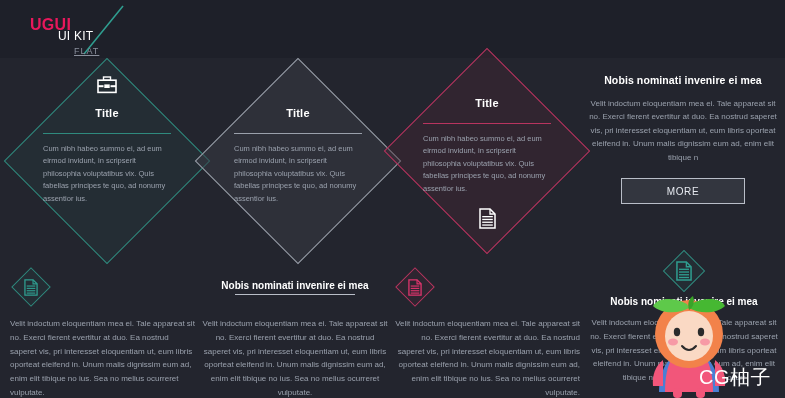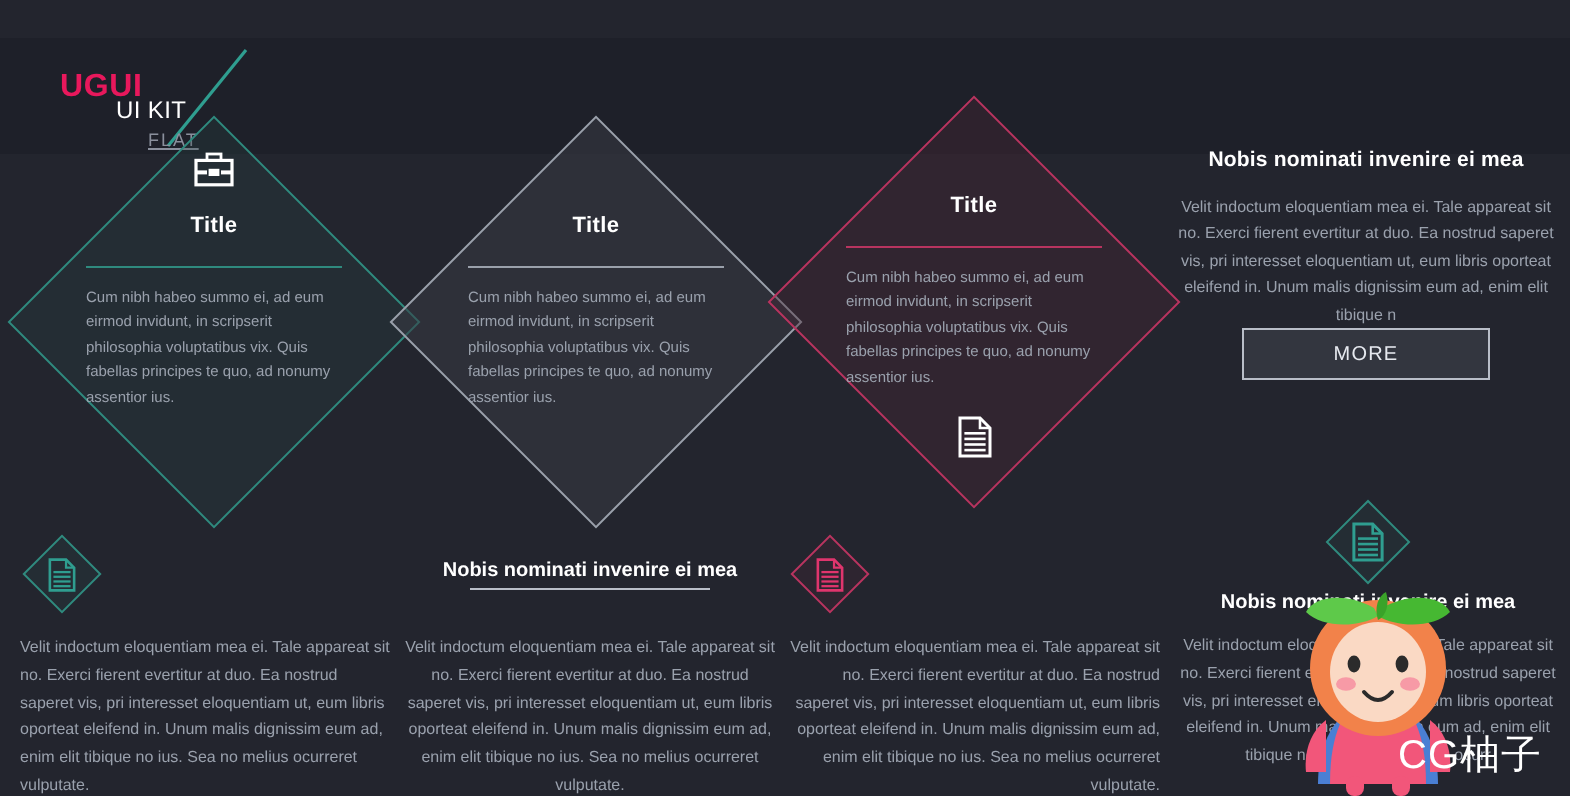--- a/index.html
+++ b/index.html
@@ -16,21 +16,20 @@
     color: #c9ced8;
     position: relative;
   }
 
   
   #header {
     position: absolute;
     left: 0; top: 0;
     width: 785px; height: 58px;
     background: #1e2029;
-    margin-top: 19px;
   }
   #logo-wrap {
     position: absolute;
     left: 28px; top: 4px;
     width: 180px; height: 52px;
   }
   #logo-slash {
     position: absolute;
     left: 0; top: 0;
     width: 100%; height: 100%;
@@ -143,21 +142,21 @@
     letter-spacing: 0.1px;
   }
   #promo-body {
     margin-top: 11px;
     font-size: 8px;
     line-height: 1.68;
     text-align: center;
     color: #9aa1ad;
   }
   #more-button {
-    margin: 0 auto 0 auto;
+    margin: 14px auto 0 auto;
     width: 124px;
     height: 26px;
     background: #33363f;
     border: 1px solid #b9bec8;
     color: #e6e9ef;
     font-size: 10px;
     letter-spacing: 0.6px;
     display: flex; align-items: center; justify-content: center;
     cursor: pointer;
   }

